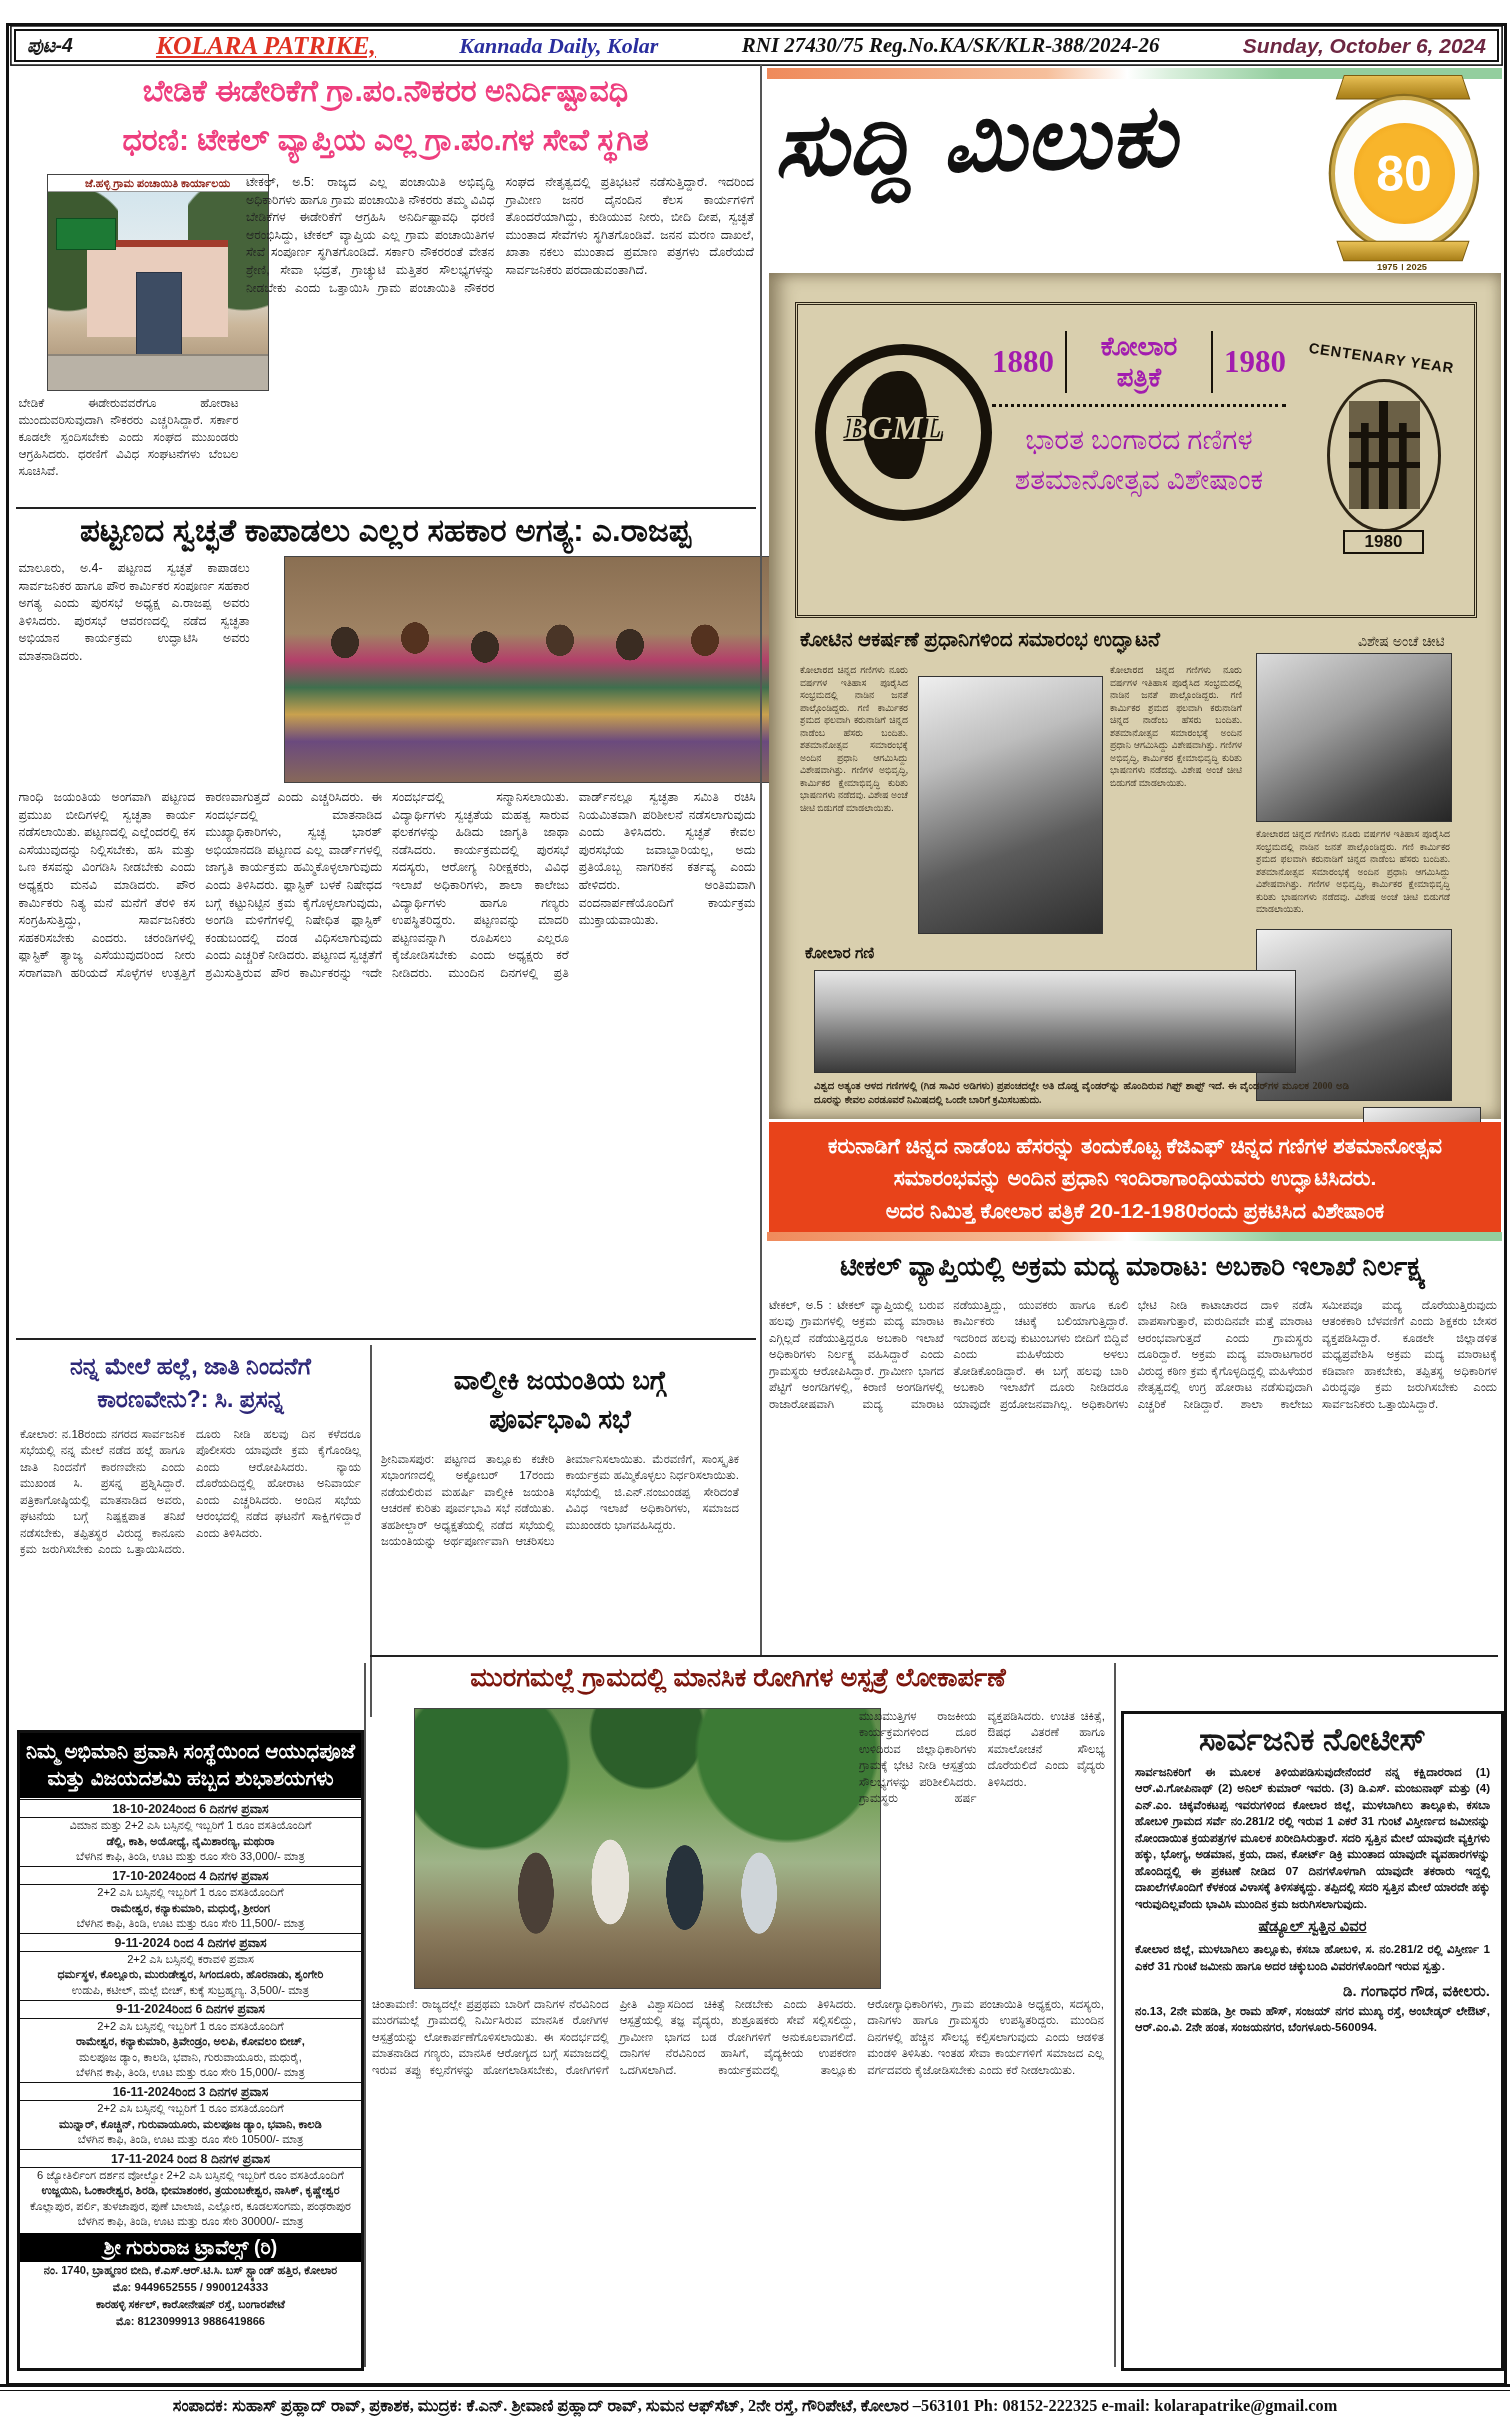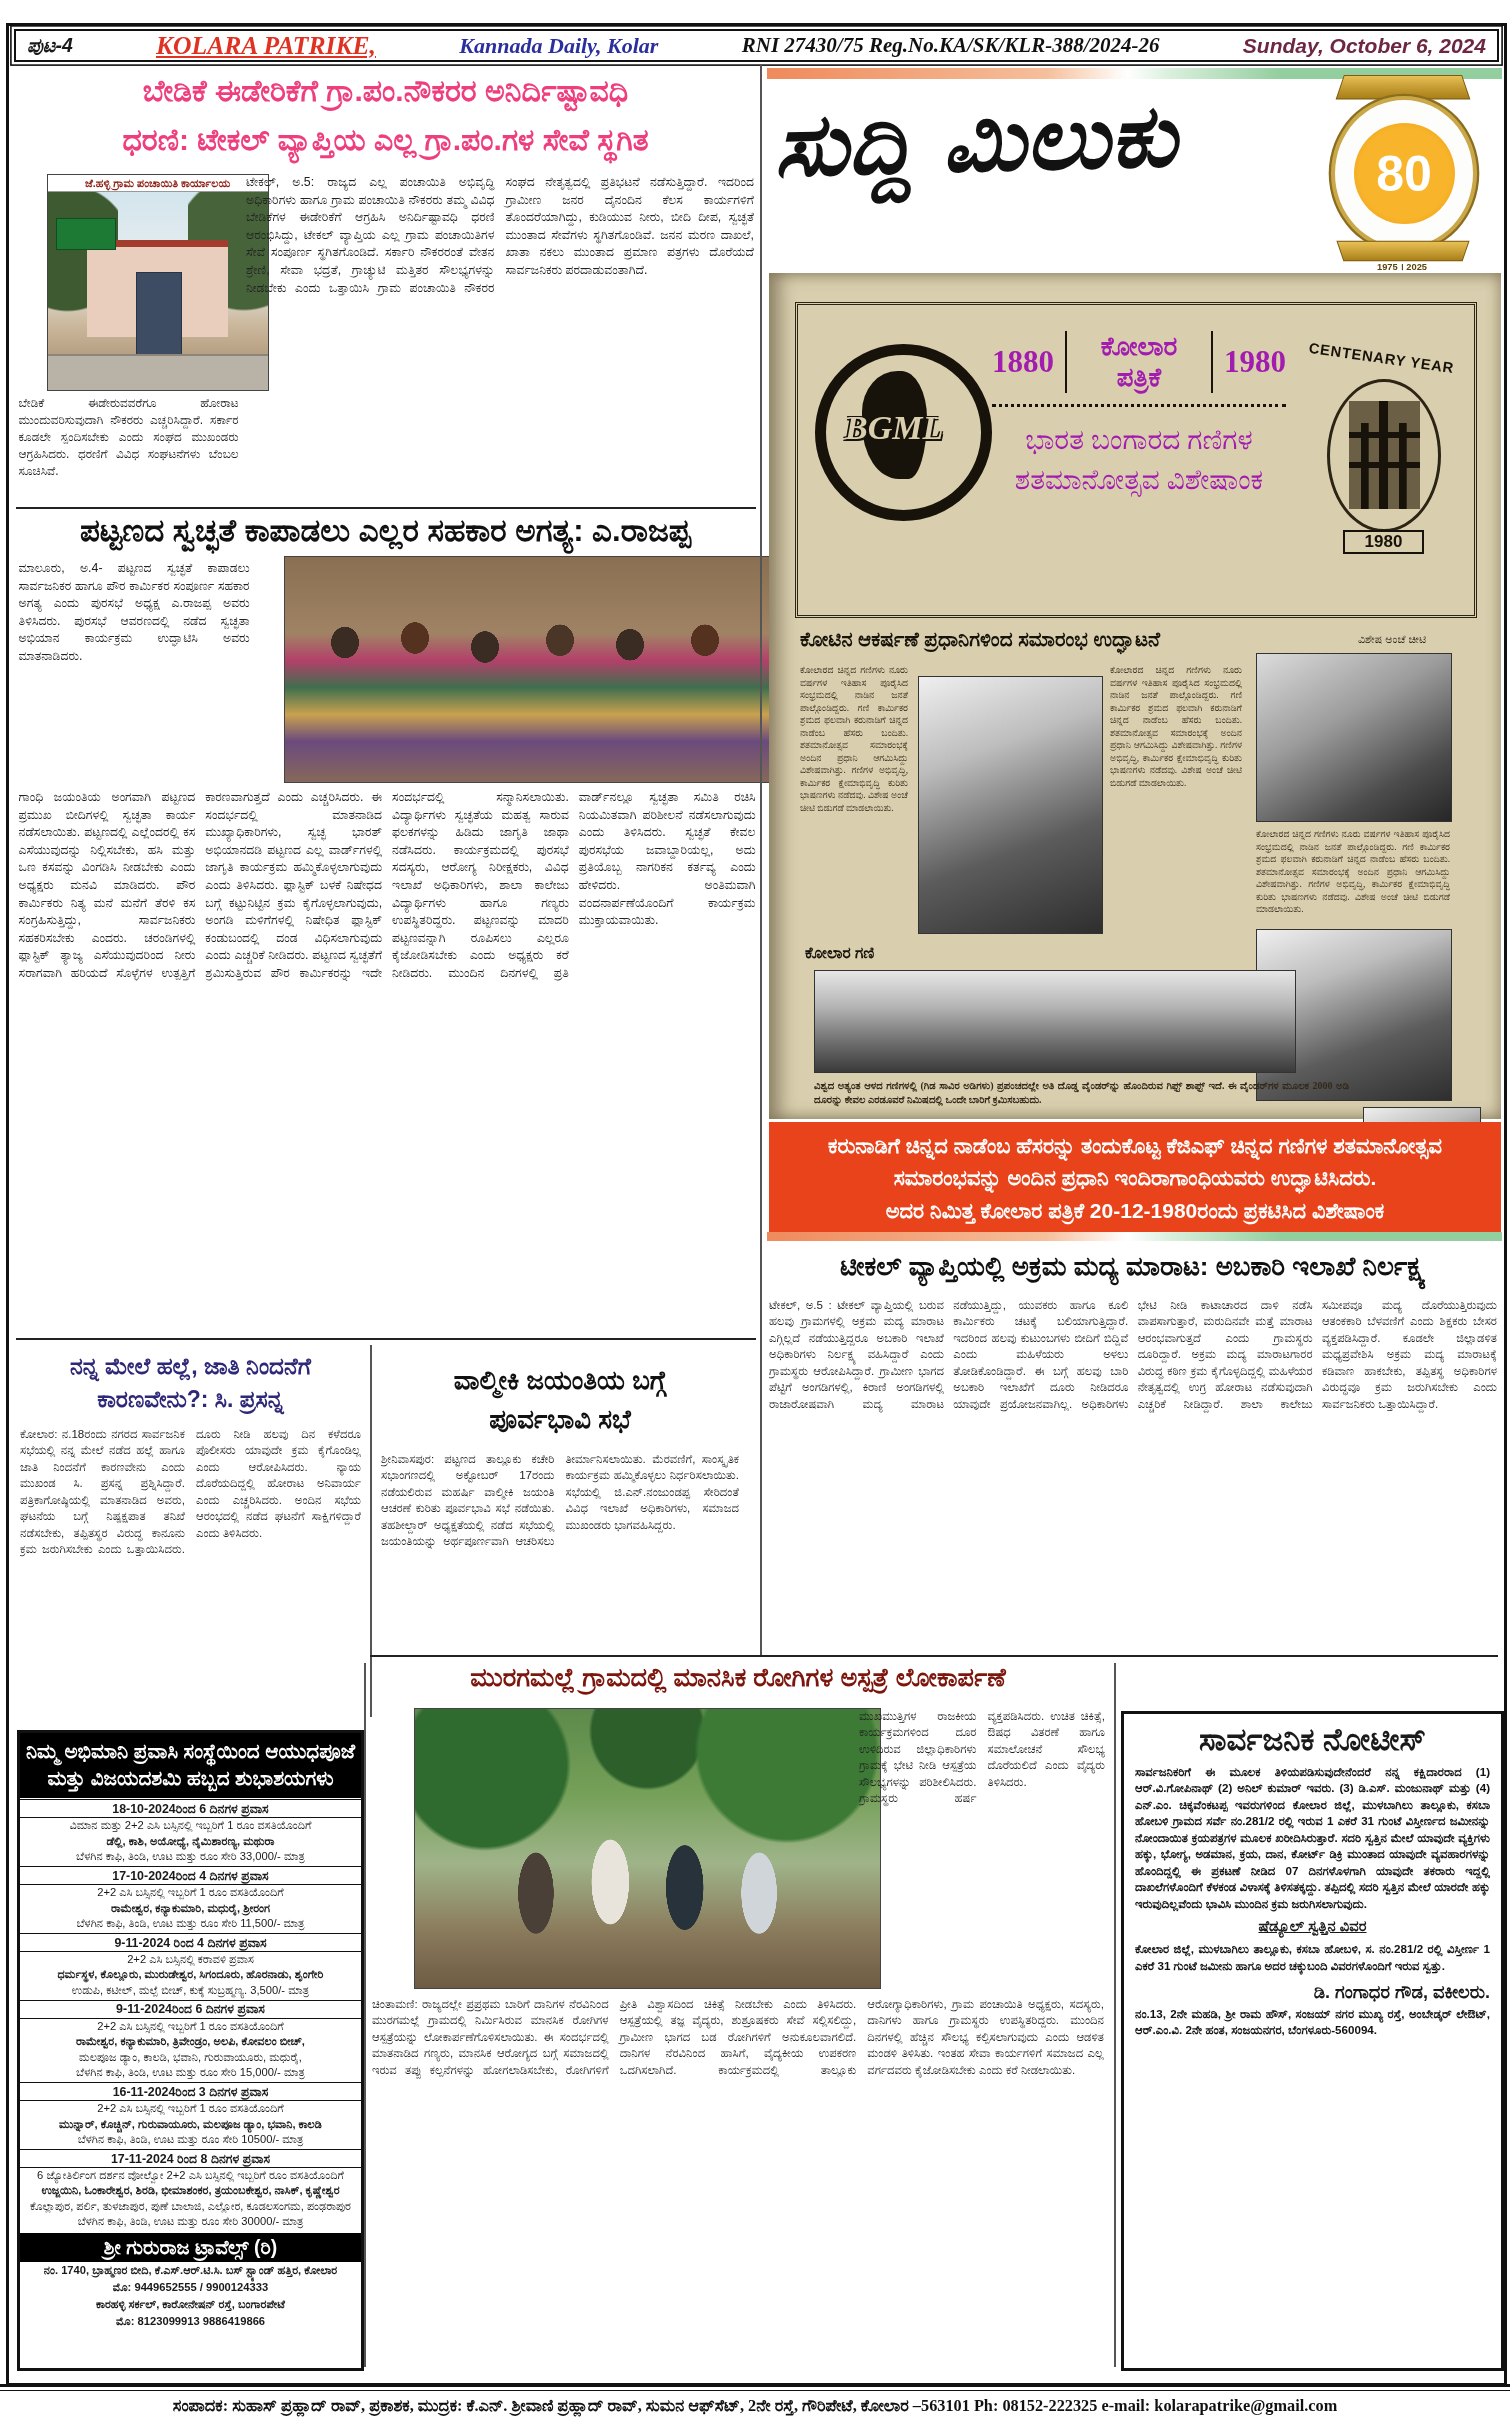--- a/index.html
+++ b/index.html
@@ -179,21 +179,21 @@
             linear-gradient(#17120a 0 0) 20% 100%/7.7px 80% no-repeat,
             linear-gradient(#17120a 0 0) 80% 100%/7.7px 80% no-repeat,
             linear-gradient(#17120a 0 0) 0 30%/100% 6.2px no-repeat,
             linear-gradient(#17120a 0 0) 0 60%/100% 6.2px no-repeat,#6b6046;"></div>
         </div>
         <div class="abs" style="left:43px;top:194px;width:77px;text-align:center;background:#d9cfae;border:2.3px solid #17120a;font-weight:bold;font-size:17px;color:#17120a;">1980</div>
       </div>
     </div>
 
     <div class="abs" style="left:31px;top:355px;width:542px;font-weight:bold;font-size:20px;color:#17120a;">ಕೋಟಿನ ಆಕರ್ಷಣೆ  ಪ್ರಧಾನಿಗಳಿಂದ ಸಮಾರಂಭ ಉದ್ಘಾಟನೆ</div>
-    <div class="abs" style="left:589px;top:360px;width:124px;font-size:11px;color:#2a2315;">ವಿಶೇಷ ಅಂಚೆ ಚೀಟಿ</div>
+    <div class="abs" style="left:589px;top:360px;width:124px;font-size:14px;color:#2a2315;">ವಿಶೇಷ ಅಂಚೆ ಚೀಟಿ</div>
 
     <div class="abs clip-text" style="left:31px;top:391px;width:108px;height:372px;">ಕೋಲಾರದ ಚಿನ್ನದ ಗಣಿಗಳು ನೂರು ವರ್ಷಗಳ ಇತಿಹಾಸ ಪೂರೈಸಿದ ಸಂಭ್ರಮದಲ್ಲಿ ನಾಡಿನ ಜನತೆ ಪಾಲ್ಗೊಂಡಿದ್ದರು. ಗಣಿ ಕಾರ್ಮಿಕರ ಶ್ರಮದ ಫಲವಾಗಿ ಕರುನಾಡಿಗೆ ಚಿನ್ನದ ನಾಡೆಂಬ ಹೆಸರು ಬಂದಿತು. ಶತಮಾನೋತ್ಸವ ಸಮಾರಂಭಕ್ಕೆ ಅಂದಿನ ಪ್ರಧಾನಿ ಆಗಮಿಸಿದ್ದು ವಿಶೇಷವಾಗಿತ್ತು. ಗಣಿಗಳ ಅಭಿವೃದ್ಧಿ, ಕಾರ್ಮಿಕರ ಕ್ಷೇಮಾಭಿವೃದ್ಧಿ ಕುರಿತು ಭಾಷಣಗಳು ನಡೆದವು. ವಿಶೇಷ ಅಂಚೆ ಚೀಟಿ ಬಿಡುಗಡೆ ಮಾಡಲಾಯಿತು.</div>
     <div class="abs bw" style="left:149px;top:403px;width:183px;height:256px;"></div>
     <div class="abs clip-text" style="left:341px;top:391px;width:132px;height:372px;">ಕೋಲಾರದ ಚಿನ್ನದ ಗಣಿಗಳು ನೂರು ವರ್ಷಗಳ ಇತಿಹಾಸ ಪೂರೈಸಿದ ಸಂಭ್ರಮದಲ್ಲಿ ನಾಡಿನ ಜನತೆ ಪಾಲ್ಗೊಂಡಿದ್ದರು. ಗಣಿ ಕಾರ್ಮಿಕರ ಶ್ರಮದ ಫಲವಾಗಿ ಕರುನಾಡಿಗೆ ಚಿನ್ನದ ನಾಡೆಂಬ ಹೆಸರು ಬಂದಿತು. ಶತಮಾನೋತ್ಸವ ಸಮಾರಂಭಕ್ಕೆ ಅಂದಿನ ಪ್ರಧಾನಿ ಆಗಮಿಸಿದ್ದು ವಿಶೇಷವಾಗಿತ್ತು. ಗಣಿಗಳ ಅಭಿವೃದ್ಧಿ, ಕಾರ್ಮಿಕರ ಕ್ಷೇಮಾಭಿವೃದ್ಧಿ ಕುರಿತು ಭಾಷಣಗಳು ನಡೆದವು. ವಿಶೇಷ ಅಂಚೆ ಚೀಟಿ ಬಿಡುಗಡೆ ಮಾಡಲಾಯಿತು.</div>
     <div class="abs bw" style="left:487px;top:380px;width:194px;height:167px;background:linear-gradient(150deg,#dcdcdc 0%,#9c9c9c 40%,#4c4c4c 75%,#262626 100%);"></div>
     <div class="abs clip-text" style="left:487px;top:555px;width:194px;height:93px;">ಕೋಲಾರದ ಚಿನ್ನದ ಗಣಿಗಳು ನೂರು ವರ್ಷಗಳ ಇತಿಹಾಸ ಪೂರೈಸಿದ ಸಂಭ್ರಮದಲ್ಲಿ ನಾಡಿನ ಜನತೆ ಪಾಲ್ಗೊಂಡಿದ್ದರು. ಗಣಿ ಕಾರ್ಮಿಕರ ಶ್ರಮದ ಫಲವಾಗಿ ಕರುನಾಡಿಗೆ ಚಿನ್ನದ ನಾಡೆಂಬ ಹೆಸರು ಬಂದಿತು. ಶತಮಾನೋತ್ಸವ ಸಮಾರಂಭಕ್ಕೆ ಅಂದಿನ ಪ್ರಧಾನಿ ಆಗಮಿಸಿದ್ದು ವಿಶೇಷವಾಗಿತ್ತು. ಗಣಿಗಳ ಅಭಿವೃದ್ಧಿ, ಕಾರ್ಮಿಕರ ಕ್ಷೇಮಾಭಿವೃದ್ಧಿ ಕುರಿತು ಭಾಷಣಗಳು ನಡೆದವು. ವಿಶೇಷ ಅಂಚೆ ಚೀಟಿ ಬಿಡುಗಡೆ ಮಾಡಲಾಯಿತು.</div>
     <div class="abs bw" style="left:487px;top:656px;width:194px;height:170px;"></div>
     <div class="abs" style="left:36px;top:671px;width:155px;font-weight:bold;font-size:15.5px;color:#17120a;">ಕೋಲಾರ ಗಣಿ</div>
     <div class="abs bw" style="left:45px;top:697px;width:480px;height:101px;background:linear-gradient(180deg,#e6e6e6 0%,#b5b5b5 35%,#6f6f6f 70%,#3a3a3a 100%);"></div>
     <div class="abs bw" style="left:594px;top:834px;width:116px;height:101px;"></div>
@@ -208,21 +208,21 @@
   <div class="abs tricolor" style="left:767px;top:1232px;width:735px;height:9.3px;"></div>
 
   <div class="abs hl" style="left:769px;top:1251px;width:728px;color:#111;font-size:26px;">ಟೀಕಲ್ ವ್ಯಾಪ್ತಿಯಲ್ಲಿ ಅಕ್ರಮ ಮದ್ಯ ಮಾರಾಟ: ಅಬಕಾರಿ ಇಲಾಖೆ ನಿರ್ಲಕ್ಷ್ಯ</div>
   <div class="abs body-text cols4" style="left:769px;top:1297px;width:728px;height:353px;font-size:11.6px;column-gap:9.3px;">ಟೇಕಲ್, ಅ.5 : ಟೇಕಲ್ ವ್ಯಾಪ್ತಿಯಲ್ಲಿ ಬರುವ ಹಲವು ಗ್ರಾಮಗಳಲ್ಲಿ ಅಕ್ರಮ ಮದ್ಯ ಮಾರಾಟ ಎಗ್ಗಿಲ್ಲದೆ ನಡೆಯುತ್ತಿದ್ದರೂ ಅಬಕಾರಿ ಇಲಾಖೆ ಅಧಿಕಾರಿಗಳು ನಿರ್ಲಕ್ಷ್ಯ ವಹಿಸಿದ್ದಾರೆ ಎಂದು ಗ್ರಾಮಸ್ಥರು ಆರೋಪಿಸಿದ್ದಾರೆ. ಗ್ರಾಮೀಣ ಭಾಗದ ಪೆಟ್ಟಿಗೆ ಅಂಗಡಿಗಳಲ್ಲಿ, ಕಿರಾಣಿ ಅಂಗಡಿಗಳಲ್ಲಿ ರಾಜಾರೋಷವಾಗಿ ಮದ್ಯ ಮಾರಾಟ ನಡೆಯುತ್ತಿದ್ದು, ಯುವಕರು ಹಾಗೂ ಕೂಲಿ ಕಾರ್ಮಿಕರು ಚಟಕ್ಕೆ ಬಲಿಯಾಗುತ್ತಿದ್ದಾರೆ. ಇದರಿಂದ ಹಲವು ಕುಟುಂಬಗಳು ಬೀದಿಗೆ ಬಿದ್ದಿವೆ ಎಂದು ಮಹಿಳೆಯರು ಅಳಲು ತೋಡಿಕೊಂಡಿದ್ದಾರೆ. ಈ ಬಗ್ಗೆ ಹಲವು ಬಾರಿ ಅಬಕಾರಿ ಇಲಾಖೆಗೆ ದೂರು ನೀಡಿದರೂ ಯಾವುದೇ ಪ್ರಯೋಜನವಾಗಿಲ್ಲ. ಅಧಿಕಾರಿಗಳು ಭೇಟಿ ನೀಡಿ ಕಾಟಾಚಾರದ ದಾಳಿ ನಡೆಸಿ ವಾಪಸಾಗುತ್ತಾರೆ, ಮರುದಿನವೇ ಮತ್ತೆ ಮಾರಾಟ ಆರಂಭವಾಗುತ್ತದೆ ಎಂದು ಗ್ರಾಮಸ್ಥರು ದೂರಿದ್ದಾರೆ. ಅಕ್ರಮ ಮದ್ಯ ಮಾರಾಟಗಾರರ ವಿರುದ್ಧ ಕಠಿಣ ಕ್ರಮ ಕೈಗೊಳ್ಳದಿದ್ದಲ್ಲಿ ಮಹಿಳೆಯರ ನೇತೃತ್ವದಲ್ಲಿ ಉಗ್ರ ಹೋರಾಟ ನಡೆಸುವುದಾಗಿ ಎಚ್ಚರಿಕೆ ನೀಡಿದ್ದಾರೆ. ಶಾಲಾ ಕಾಲೇಜು ಸಮೀಪವೂ ಮದ್ಯ ದೊರೆಯುತ್ತಿರುವುದು ಆತಂಕಕಾರಿ ಬೆಳವಣಿಗೆ ಎಂದು ಶಿಕ್ಷಕರು ಬೇಸರ ವ್ಯಕ್ತಪಡಿಸಿದ್ದಾರೆ. ಕೂಡಲೇ ಜಿಲ್ಲಾಡಳಿತ ಮಧ್ಯಪ್ರವೇಶಿಸಿ ಅಕ್ರಮ ಮದ್ಯ ಮಾರಾಟಕ್ಕೆ ಕಡಿವಾಣ ಹಾಕಬೇಕು, ತಪ್ಪಿತಸ್ಥ ಅಧಿಕಾರಿಗಳ ವಿರುದ್ಧವೂ ಕ್ರಮ ಜರುಗಿಸಬೇಕು ಎಂದು ಸಾರ್ವಜನಿಕರು ಒತ್ತಾಯಿಸಿದ್ದಾರೆ.</div>
 
   <div class="abs notice" style="left:1121px;top:1711px;width:355px;height:642px;">
     <div class="notice-title">ಸಾರ್ವಜನಿಕ ನೋಟೀಸ್</div>
     <div class="notice-p">ಸಾರ್ವಜನಿಕರಿಗೆ ಈ ಮೂಲಕ ತಿಳಿಯಪಡಿಸುವುದೇನೆಂದರೆ ನನ್ನ ಕಕ್ಷಿದಾರರಾದ (1) ಆರ್.ವಿ.ಗೋಪಿನಾಥ್ (2) ಅನಿಲ್ ಕುಮಾರ್ ಇವರು. (3) ಡಿ.ಎಸ್. ಮಂಜುನಾಥ್ ಮತ್ತು (4) ಎನ್.ಎಂ. ಚಿಕ್ಕವೆಂಕಟಪ್ಪ ಇವರುಗಳಿಂದ ಕೋಲಾರ ಜಿಲ್ಲೆ, ಮುಳಬಾಗಿಲು ತಾಲ್ಲೂಕು, ಕಸಬಾ ಹೋಬಳಿ ಗ್ರಾಮದ ಸರ್ವೆ ನಂ.281/2 ರಲ್ಲಿ ಇರುವ 1 ಎಕರೆ 31 ಗುಂಟೆ ವಿಸ್ತೀರ್ಣದ ಜಮೀನನ್ನು ನೋಂದಾಯಿತ ಕ್ರಯಪತ್ರಗಳ ಮೂಲಕ ಖರೀದಿಸಿರುತ್ತಾರೆ. ಸದರಿ ಸ್ವತ್ತಿನ ಮೇಲೆ ಯಾವುದೇ ವ್ಯಕ್ತಿಗಳು ಹಕ್ಕು, ಭೋಗ್ಯ, ಅಡಮಾನ, ಕ್ರಯ, ದಾನ, ಕೋರ್ಟ್ ಡಿಕ್ರಿ ಮುಂತಾದ ಯಾವುದೇ ವ್ಯವಹಾರಗಳನ್ನು ಹೊಂದಿದ್ದಲ್ಲಿ ಈ ಪ್ರಕಟಣೆ ನೀಡಿದ 07 ದಿನಗಳೊಳಗಾಗಿ ಯಾವುದೇ ತಕರಾರು ಇದ್ದಲ್ಲಿ ದಾಖಲೆಗಳೊಂದಿಗೆ ಕೆಳಕಂಡ ವಿಳಾಸಕ್ಕೆ ತಿಳಿಸತಕ್ಕದ್ದು. ತಪ್ಪಿದಲ್ಲಿ ಸದರಿ ಸ್ವತ್ತಿನ ಮೇಲೆ ಯಾರದೇ ಹಕ್ಕು ಇರುವುದಿಲ್ಲವೆಂದು ಭಾವಿಸಿ ಮುಂದಿನ ಕ್ರಮ ಜರುಗಿಸಲಾಗುವುದು.</div>
     <div style="text-align:center;font-weight:bold;font-size:14.7px;margin:6.2px 0;text-decoration:underline;">ಷೆಡ್ಯೂಲ್ ಸ್ವತ್ತಿನ ವಿವರ</div>
     <div class="notice-p">ಕೋಲಾರ ಜಿಲ್ಲೆ, ಮುಳಬಾಗಿಲು ತಾಲ್ಲೂಕು, ಕಸಬಾ ಹೋಬಳಿ, ಸ. ನಂ.281/2 ರಲ್ಲಿ ವಿಸ್ತೀರ್ಣ 1 ಎಕರೆ 31 ಗುಂಟೆ ಜಮೀನು ಹಾಗೂ ಅದರ ಚಕ್ಕುಬಂದಿ ವಿವರಗಳೊಂದಿಗೆ ಇರುವ ಸ್ವತ್ತು.</div>
-    <div style="text-align:right;font-weight:bold;font-size:18px;margin-top:7.7px;">ಡಿ. ಗಂಗಾಧರ ಗೌಡ, ವಕೀಲರು.</div>
+    <div style="text-align:right;font-weight:bold;font-size:15px;margin-top:7.7px;">ಡಿ. ಗಂಗಾಧರ ಗೌಡ, ವಕೀಲರು.</div>
     <div class="notice-p" style="margin-top:3.1px;">ನಂ.13, 2ನೇ ಮಹಡಿ, ಶ್ರೀ ರಾಮ ಹೌಸ್, ಸಂಜಯ್ ನಗರ ಮುಖ್ಯ ರಸ್ತೆ, ಅಂಬೇಡ್ಕರ್ ಲೇಔಟ್, ಆರ್.ಎಂ.ವಿ. 2ನೇ ಹಂತ, ಸಂಜಯನಗರ, ಬೆಂಗಳೂರು-560094.</div>
   </div>
 
   <div class="abs adbox" style="left:17px;top:1730px;width:341px;height:635px;">
     <div class="adhead">
       <div>ನಿಮ್ಮ ಅಭಿಮಾನಿ ಪ್ರವಾಸಿ ಸಂಸ್ಥೆಯಿಂದ ಆಯುಧಪೂಜೆ</div>
       <div>ಮತ್ತು ವಿಜಯದಶಮಿ ಹಬ್ಬದ ಶುಭಾಶಯಗಳು</div>
     </div>
     <div>
         <div class="trip-h">18-10-2024ರಿಂದ 6 ದಿನಗಳ ಪ್ರವಾಸ</div>

